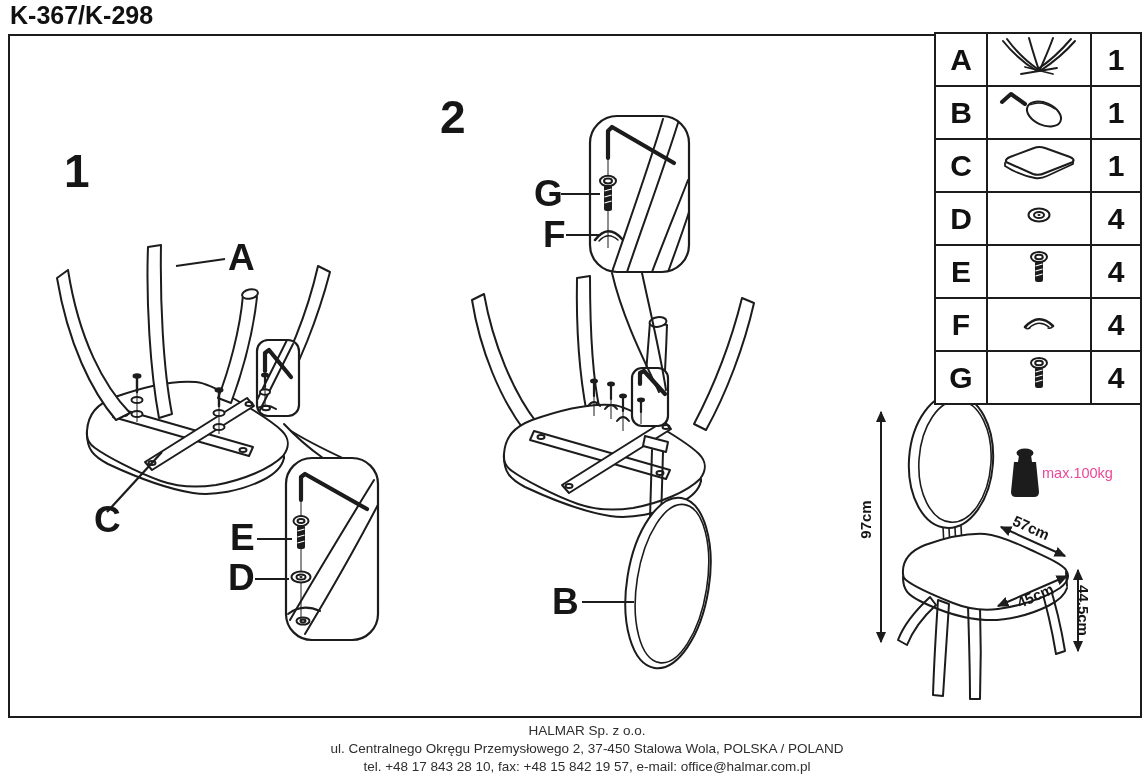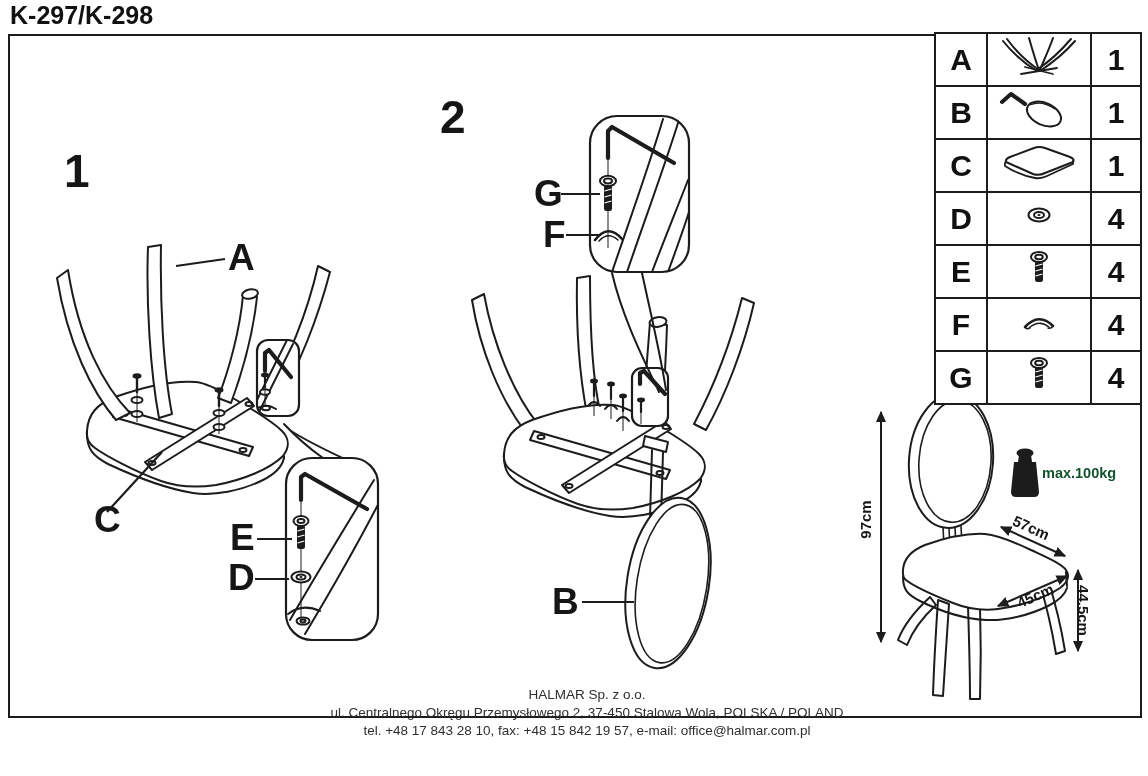--- a/index.html
+++ b/index.html
@@ -14,36 +14,36 @@
   .ink{fill:#1c1c1c;stroke:none;}
   .key{fill:none;stroke:#1c1c1c;stroke-width:4.2;stroke-linecap:round;stroke-linejoin:round;}
   .bubfill{fill:#fff;stroke:none;}
   .bubline{fill:none;stroke:#1c1c1c;stroke-width:2.2;}
   .lead{fill:none;stroke:#1c1c1c;stroke-width:2.2;}
   .dim{fill:none;stroke:#1c1c1c;stroke-width:2;}
   .wthread{stroke:#fff;stroke-width:1.2;fill:none;}
   .plabel{position:absolute;font-weight:bold;font-size:37px;line-height:36px;color:#161616;}
   .stepnum{position:absolute;font-weight:bold;font-size:46px;line-height:46px;color:#161616;}
   .dimlabel{position:absolute;font-weight:bold;font-size:15px;line-height:15px;color:#161616;white-space:nowrap;}
-  .loadlabel{position:absolute;font-weight:bold;font-size:14.5px;color:#14532d;}
+  .loadlabel{position:absolute;font-weight:normal;font-size:14.5px;color:#ec4899;}
   table.parts{position:absolute;left:934px;top:32px;border-collapse:collapse;background:#fff;}
   table.parts td{border:2.5px solid #1c1c1c;padding:0;text-align:center;vertical-align:middle;
                  font-weight:bold;font-size:30px;color:#111;}
   td.pid{width:50px;height:46px;}
   td.picon{width:102px;}
   td.pqty{width:48px;}
-  .footer{position:absolute;left:26px;top:686px;width:1122px;text-align:center;
+  .footer{position:absolute;left:26px;top:722px;width:1122px;text-align:center;
           font-size:13.5px;line-height:18px;color:#2e2e2e;}
 </style>
 </head>
 <body>
 
 <div class="page">
 
-  <div class="title">K-297/K-298</div>
+  <div class="title">K-367/K-298</div>
   <div class="frame"></div>
 
   <svg class="art" width="1148" height="776" viewBox="0 0 1148 776">
     <defs>
       <marker id="arr" viewBox="0 0 10 10" refX="8" refY="5" markerWidth="6.5" markerHeight="6.5" orient="auto-start-reverse">
           <path d="M0,1 L9,5 L0,9 Z" fill="#1c1c1c"></path>
         </marker>
       <clipPath id="clipS1">
           <rect x="257" y="340" width="42" height="76" rx="11"></rect>
         </clipPath>

